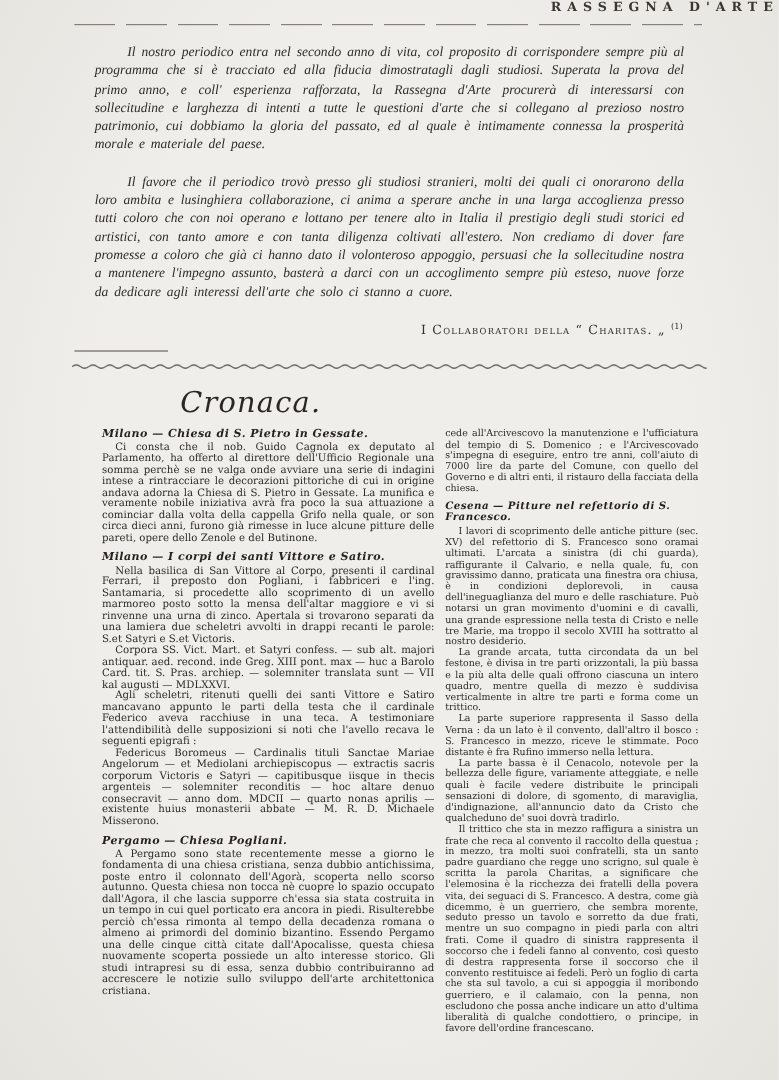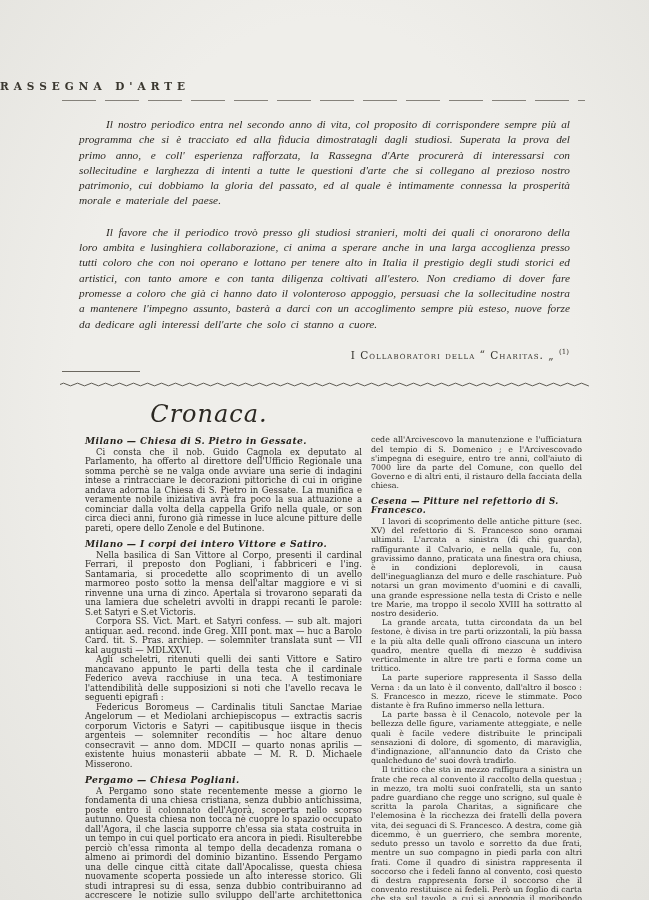--- a/index.html
+++ b/index.html
@@ -6,21 +6,21 @@
   body{
     width:649px;height:900px;overflow:hidden;
     background:radial-gradient(ellipse at 50% 45%, #efeeea 55%, #e4e3de 100%);
     font-family:"DejaVu Serif","Liberation Serif",serif;
     color:#2e2b26;
   }
   .page{position:relative;width:649px;height:900px;overflow:hidden;}
 
   
   .masthead{
-    padding-top:80px;text-align:left;
+    text-align:right;
     font-size:10.5px;font-weight:bold;letter-spacing:5px;color:#3a372f;
   }
   .masthead-rule{
     height:1px;margin:8px 64px 0 62px;
     background:repeating-linear-gradient(90deg,#6b675f 0 34px,rgba(0,0,0,0) 34px 43px);
     opacity:.8;
   }
 
   
   .editorial{margin:13px 63px 0 63px;font-style:italic;font-size:11.3px;line-height:15.3px;text-align:justify;}
@@ -78,21 +78,21 @@
     </defs>
     <rect width="529" height="7" fill="url(#wavepat)"></rect>
   </svg>
 
   <div class="cronaca-title">Cronaca.</div>
 
   <div class="columns">
     <div class="col col-left" id="col-left">
         <h3 class="art-heading">Milano — Chiesa di S. Pietro in Gessate.</h3>
         <p class="art-para">Ci consta che il nob. Guido Cagnola ex deputato al Parlamento, ha offerto al direttore dell'Ufficio Regionale una somma perchè se ne valga onde avviare una serie di indagini intese a rintracciare le decorazioni pittoriche di cui in origine andava adorna la Chiesa di S. Pietro in Gessate. La munifica e veramente nobile iniziativa avrà fra poco la sua attuazione a cominciar dalla volta della cappella Grifo nella quale, or son circa dieci anni, furono già rimesse in luce alcune pitture delle pareti, opere dello Zenole e del Butinone.</p>
-        <h3 class="art-heading">Milano — I corpi dei intero Vittore e Satiro.</h3>
+        <h3 class="art-heading">Milano — I corpi dei santi Vittore e Satiro.</h3>
         <p class="art-para">Nella basilica di San Vittore al Corpo, presenti il cardinal Ferrari, il preposto don Pogliani, i fabbriceri e l'ing. Santamaria, si procedette allo scoprimento di un avello marmoreo posto sotto la mensa dell'altar maggiore e vi si rinvenne una urna di zinco. Apertala si trovarono separati da una lamiera due scheletri avvolti in drappi recanti le parole: S.et Satyri e S.et Victoris.</p>
         <p class="art-para">Corpora SS. Vict. Mart. et Satyri confess. — sub alt. majori antiquar. aed. recond. inde Greg. XIII pont. max — huc a Barolo Card. tit. S. Pras. archiep. — solemniter translata sunt — VII kal augusti — MDLXXVI.</p>
         <p class="art-para">Agli scheletri, ritenuti quelli dei santi Vittore e Satiro mancavano appunto le parti della testa che il cardinale Federico aveva racchiuse in una teca. A testimoniare l'attendibilità delle supposizioni si noti che l'avello recava le seguenti epigrafi :</p>
         <p class="art-para">Federicus Boromeus — Cardinalis tituli Sanctae Mariae Angelorum — et Mediolani archiepiscopus — extractis sacris corporum Victoris e Satyri — capitibusque iisque in thecis argenteis — solemniter reconditis — hoc altare denuo consecravit — anno dom. MDCII — quarto nonas aprilis — existente huius monasterii abbate — M. R. D. Michaele Misserono.</p>
         <h3 class="art-heading">Pergamo — Chiesa Pogliani.</h3>
         <p class="art-para">A Pergamo sono state recentemente messe a giorno le fondamenta di una chiesa cristiana, senza dubbio antichissima, poste entro il colonnato dell'Agorà, scoperta nello scorso autunno. Questa chiesa non tocca nè cuopre lo spazio occupato dall'Agora, il che lascia supporre ch'essa sia stata costruita in un tempo in cui quel porticato era ancora in piedi. Risulterebbe perciò ch'essa rimonta al tempo della decadenza romana o almeno ai primordi del dominio bizantino. Essendo Pergamo una delle cinque città citate dall'Apocalisse, questa chiesa nuovamente scoperta possiede un alto interesse storico. Gli studi intrapresi su di essa, senza dubbio contribuiranno ad accrescere le notizie sullo sviluppo dell'arte architettonica cristiana.</p>
       </div>
     <div class="col col-right" id="col-right">
         <p class="art-para noindent">cede all'Arcivescovo la manutenzione e l'ufficiatura del tempio di S. Domenico ; e l'Arcivescovado s'impegna di eseguire, entro tre anni, coll'aiuto di 7000 lire da parte del Comune, con quello del Governo e di altri enti, il ristauro della facciata della chiesa.</p>
         <h3 class="art-heading">Cesena — Pitture nel refettorio di S. Francesco.</h3>

